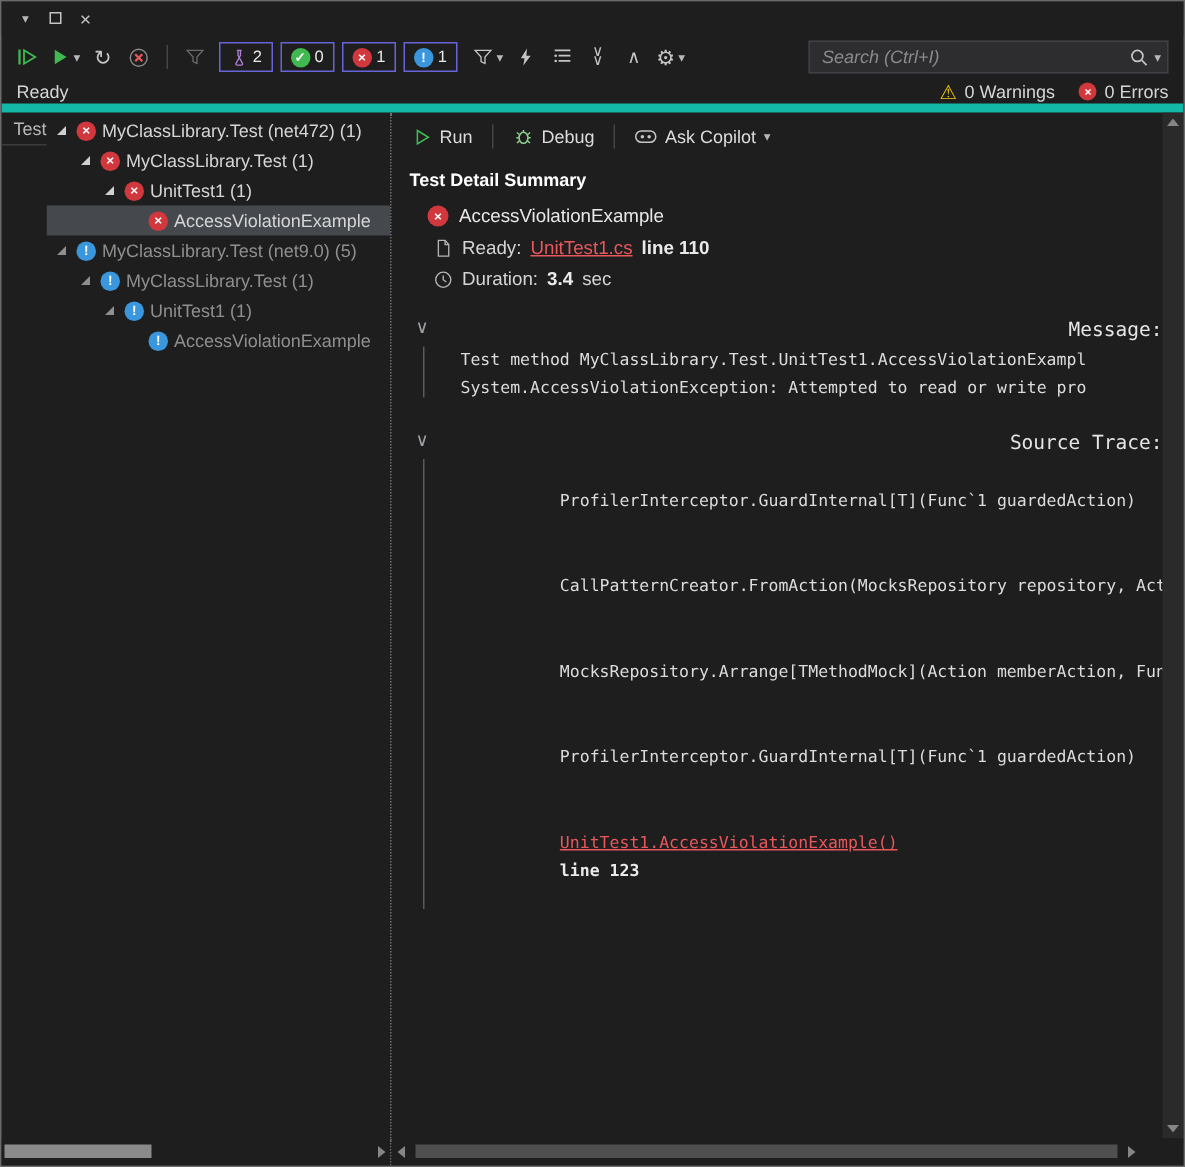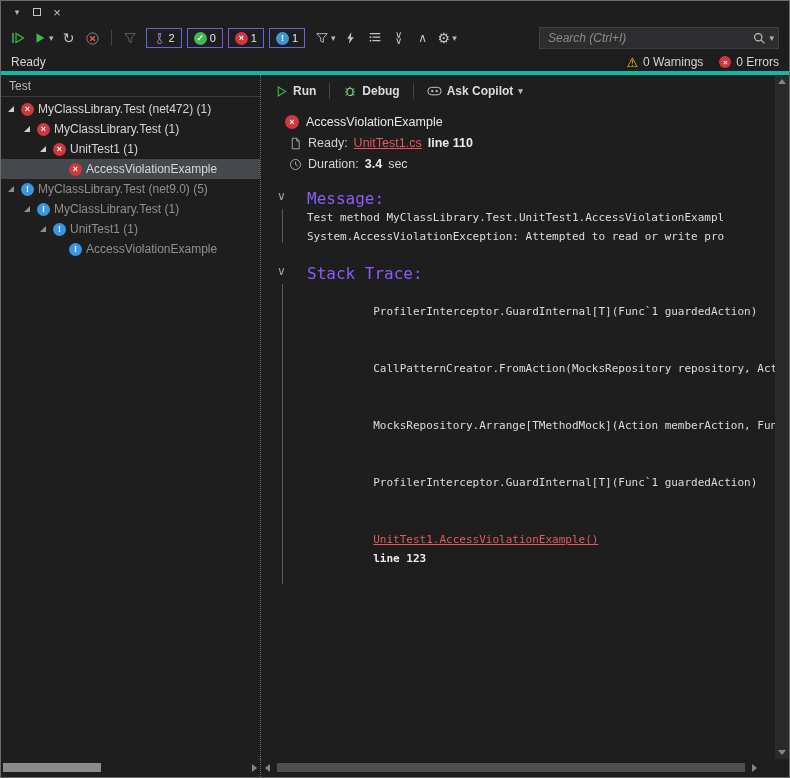--- a/index.html
+++ b/index.html
@@ -38,29 +38,29 @@
   .glyph { font-size:14px; line-height:1; color:#c5c5c5; }
   .dim { opacity:.45; }
   .chev2 { display:flex; flex-direction:column; line-height:6px; font-size:10px; color:#c5c5c5; }
   .searchbox { margin-left:auto; margin-right:4px; width:240px; height:22px; background:#2d2d30;
     border:1px solid #3f3f46; display:flex; align-items:center; padding:0 4px 0 8px; }
   .searchbox input { flex:1; background:transparent; border:none; outline:none;
     color:#cccccc; font-family:"Liberation Sans",sans-serif; font-size:12px;font-style:italic; }
   .searchbox input::placeholder { color:#8a8a8a; }
   
   .statusrow { position:absolute; top:52px; left:0; right:0; height:22px;
-    display:flex; align-items:center; padding:0 10px; border-bottom:4px solid #14b8a6; }
+    display:flex; align-items:center; padding:0 10px; border-bottom:6px solid #14b8a6; }
   .statusrow .right { margin-left:auto; display:flex; gap:16px; align-items:center; }
   .statitem { display:flex; align-items:center; gap:5px; color:#d5d5d5; }
   .warnglyph { color:#f2cc0c; font-size:13px; line-height:1; }
   .errdot { width:12px; height:12px; border-radius:50%; background:#d1383d; color:#fff;
     font-size:8px; font-weight:bold; display:inline-flex; align-items:center; justify-content:center; }
   
   .main { position:absolute; top:74px; left:0; right:0; bottom:18px; display:flex; }
-  .treepanel { width:260px; border-right:1px dotted #6e6e6e; display:flex; flex-direction:column; }
+  .treepanel { width:260px; border-right:1px dotted #6e6e6e; display:flex; }
   .treeheader { height:22px; display:flex; align-items:center; padding-left:8px; color:#b9b9b9;
     border-bottom:1px solid #3c3c3c; }
   .treerows { flex:1; overflow:hidden; padding-top:2px; }
   .trow { height:20px; display:flex; align-items:center; gap:4px; white-space:nowrap; cursor:default; }
   .trow.sel { background:#45494e; }
   .trow .exp { width:12px; display:inline-flex; justify-content:center; }
   .exp-tri { width:0; height:0; border-bottom:6px solid #d0d0d0; border-left:6px solid transparent; }
   .trow.dimrow { color:#8f8f8f; }
   .trow.dimrow .exp-tri { border-bottom-color:#8f8f8f; }
   .ind0{ padding-left:4px; } .ind1{ padding-left:20px; } .ind2{ padding-left:36px; } .ind3{ padding-left:52px; }
@@ -70,31 +70,31 @@
     display:flex; flex-direction:column; justify-content:space-between; align-items:center; padding:4px 0; }
   .tri-up { width:0; height:0; border-left:4px solid transparent; border-right:4px solid transparent;
     border-bottom:5px solid #858585; }
   .tri-down { width:0; height:0; border-left:4px solid transparent; border-right:4px solid transparent;
     border-top:5px solid #858585; }
   .tri-left { width:0; height:0; border-top:4px solid transparent; border-bottom:4px solid transparent;
     border-right:5px solid #858585; }
   .tri-right { width:0; height:0; border-top:4px solid transparent; border-bottom:4px solid transparent;
     border-left:5px solid #858585; }
   .dtoolbar { display:flex; align-items:center; height:30px; gap:4px; padding-top:2px; }
-  .dtbtn { display:flex; align-items:center; gap:5px; color:#dcdcdc; padding:2px 4px;font-weight:bold; }
+  .dtbtn { display:flex; align-items:center; gap:5px; color:#dcdcdc; padding:2px 4px; }
   .dtitle { font-weight:bold; color:#ffffff; margin:8px 0 4px 2px; }
   .testrow { display:flex; align-items:center; gap:7px; margin:10px 0 4px 14px; font-size:12.5px; color:#e8e8e8; }
   .kvrow { display:flex; align-items:center; gap:6px; margin:7px 0 0 18px; font-size:12.5px; }
   .redlink { color:#e8575c; text-decoration:underline; cursor:pointer; }
   .numsuffix { color:#eaeaea; font-weight:600; }
   .mono { font-family:"DejaVu Sans Mono", monospace; font-size:11px; line-height:19px; color:#dcdcdc; }
   .section { position:relative; padding-left:36px; margin-top:18px; }
   .section .schev { position:absolute; left:6px; top:0px; color:#9da0a6; font-size:12px; cursor:pointer; }
   .section .guide { position:absolute; left:11px; top:20px; bottom:3px; border-left:1px solid #5a5a5a; }
-  .seclabel { font-family:"DejaVu Sans Mono", monospace; font-size:16px; color:#8b5cf6; line-height:19px; }
+  .seclabel { font-family:"DejaVu Sans Mono", monospace; font-size:13px; color:#e5e5e5; line-height:19px;text-align:right; }
   .mline { white-space:pre; overflow:hidden; }
   
   .bottombar { position:absolute; left:0; right:0; bottom:0; height:18px; display:flex; }
   .hscroll-left { width:260px; border-right:1px dotted #6e6e6e; position:relative; background:#1e1e1e;
     display:flex; align-items:center; }
   .hthumb-left { position:absolute; left:2px; top:4px; width:98px; height:9px; background:#8a8a8a; }
   .arr-right-left { position:absolute; right:3px; top:5px; }
   .hscroll-right { flex:1; position:relative; background:#1e1e1e; display:flex; align-items:center; }
   .arr-left { position:absolute; left:4px; top:5px; }
   .arr-right { position:absolute; right:18px; top:5px; }
@@ -303,20 +303,21 @@
           <svg width="15" height="13" viewBox="0 0 18 14">
             <rect x="1" y="2" width="16" height="9" rx="4.5" stroke="#c5c5c5" fill="none" stroke-width="1.2"></rect>
             <circle cx="6.3" cy="6.5" r="1.4" fill="#c5c5c5"></circle>
             <circle cx="11.7" cy="6.5" r="1.4" fill="#c5c5c5"></circle>
           </svg>
           <span>Ask Copilot</span>
           <span class="caret">▾</span>
         </span>
       </div>
 
+      <div class="dtitle">Test Detail Summary</div>
 
       <div class="testrow">
         <span class="dot dot-fail" style="width:14px;height:14px;">×</span>
         <span>AccessViolationExample</span>
       </div>
 
       <div class="kvrow">
         <svg width="13" height="13" viewBox="0 0 16 16">
           <path d="M4 1.5h5.5L12.5 5v9.5h-8.5z" stroke="#b5b5b5" fill="none" stroke-width="1.1"></path>
           <path d="M9.5 1.5V5h3" stroke="#b5b5b5" fill="none" stroke-width="1.1"></path>
@@ -340,21 +341,21 @@
         <span class="schev">∨</span>
         <span class="guide"></span>
         <div class="seclabel">Message:</div>
         <div class="mono mline">Test method MyClassLibrary.Test.UnitTest1.AccessViolationExampl</div>
         <div class="mono mline">System.AccessViolationException: Attempted to read or write pro</div>
       </div>
 
       <div class="section">
         <span class="schev">∨</span>
         <span class="guide"></span>
-        <div class="seclabel">Stack Trace:</div>
+        <div class="seclabel">Source Trace:</div>
         <div class="mono mline stackline">
           <span>ProfilerInterceptor.GuardInternal[T](Func`1 guardedAction)</span>
         </div>
         <div class="mono mline stackline">
           <span>CallPatternCreator.FromAction(MocksRepository repository, Actio</span>
         </div>
         <div class="mono mline stackline">
           <span>MocksRepository.Arrange[TMethodMock](Action memberAction, Func`</span>
         </div>
         <div class="mono mline stackline">

